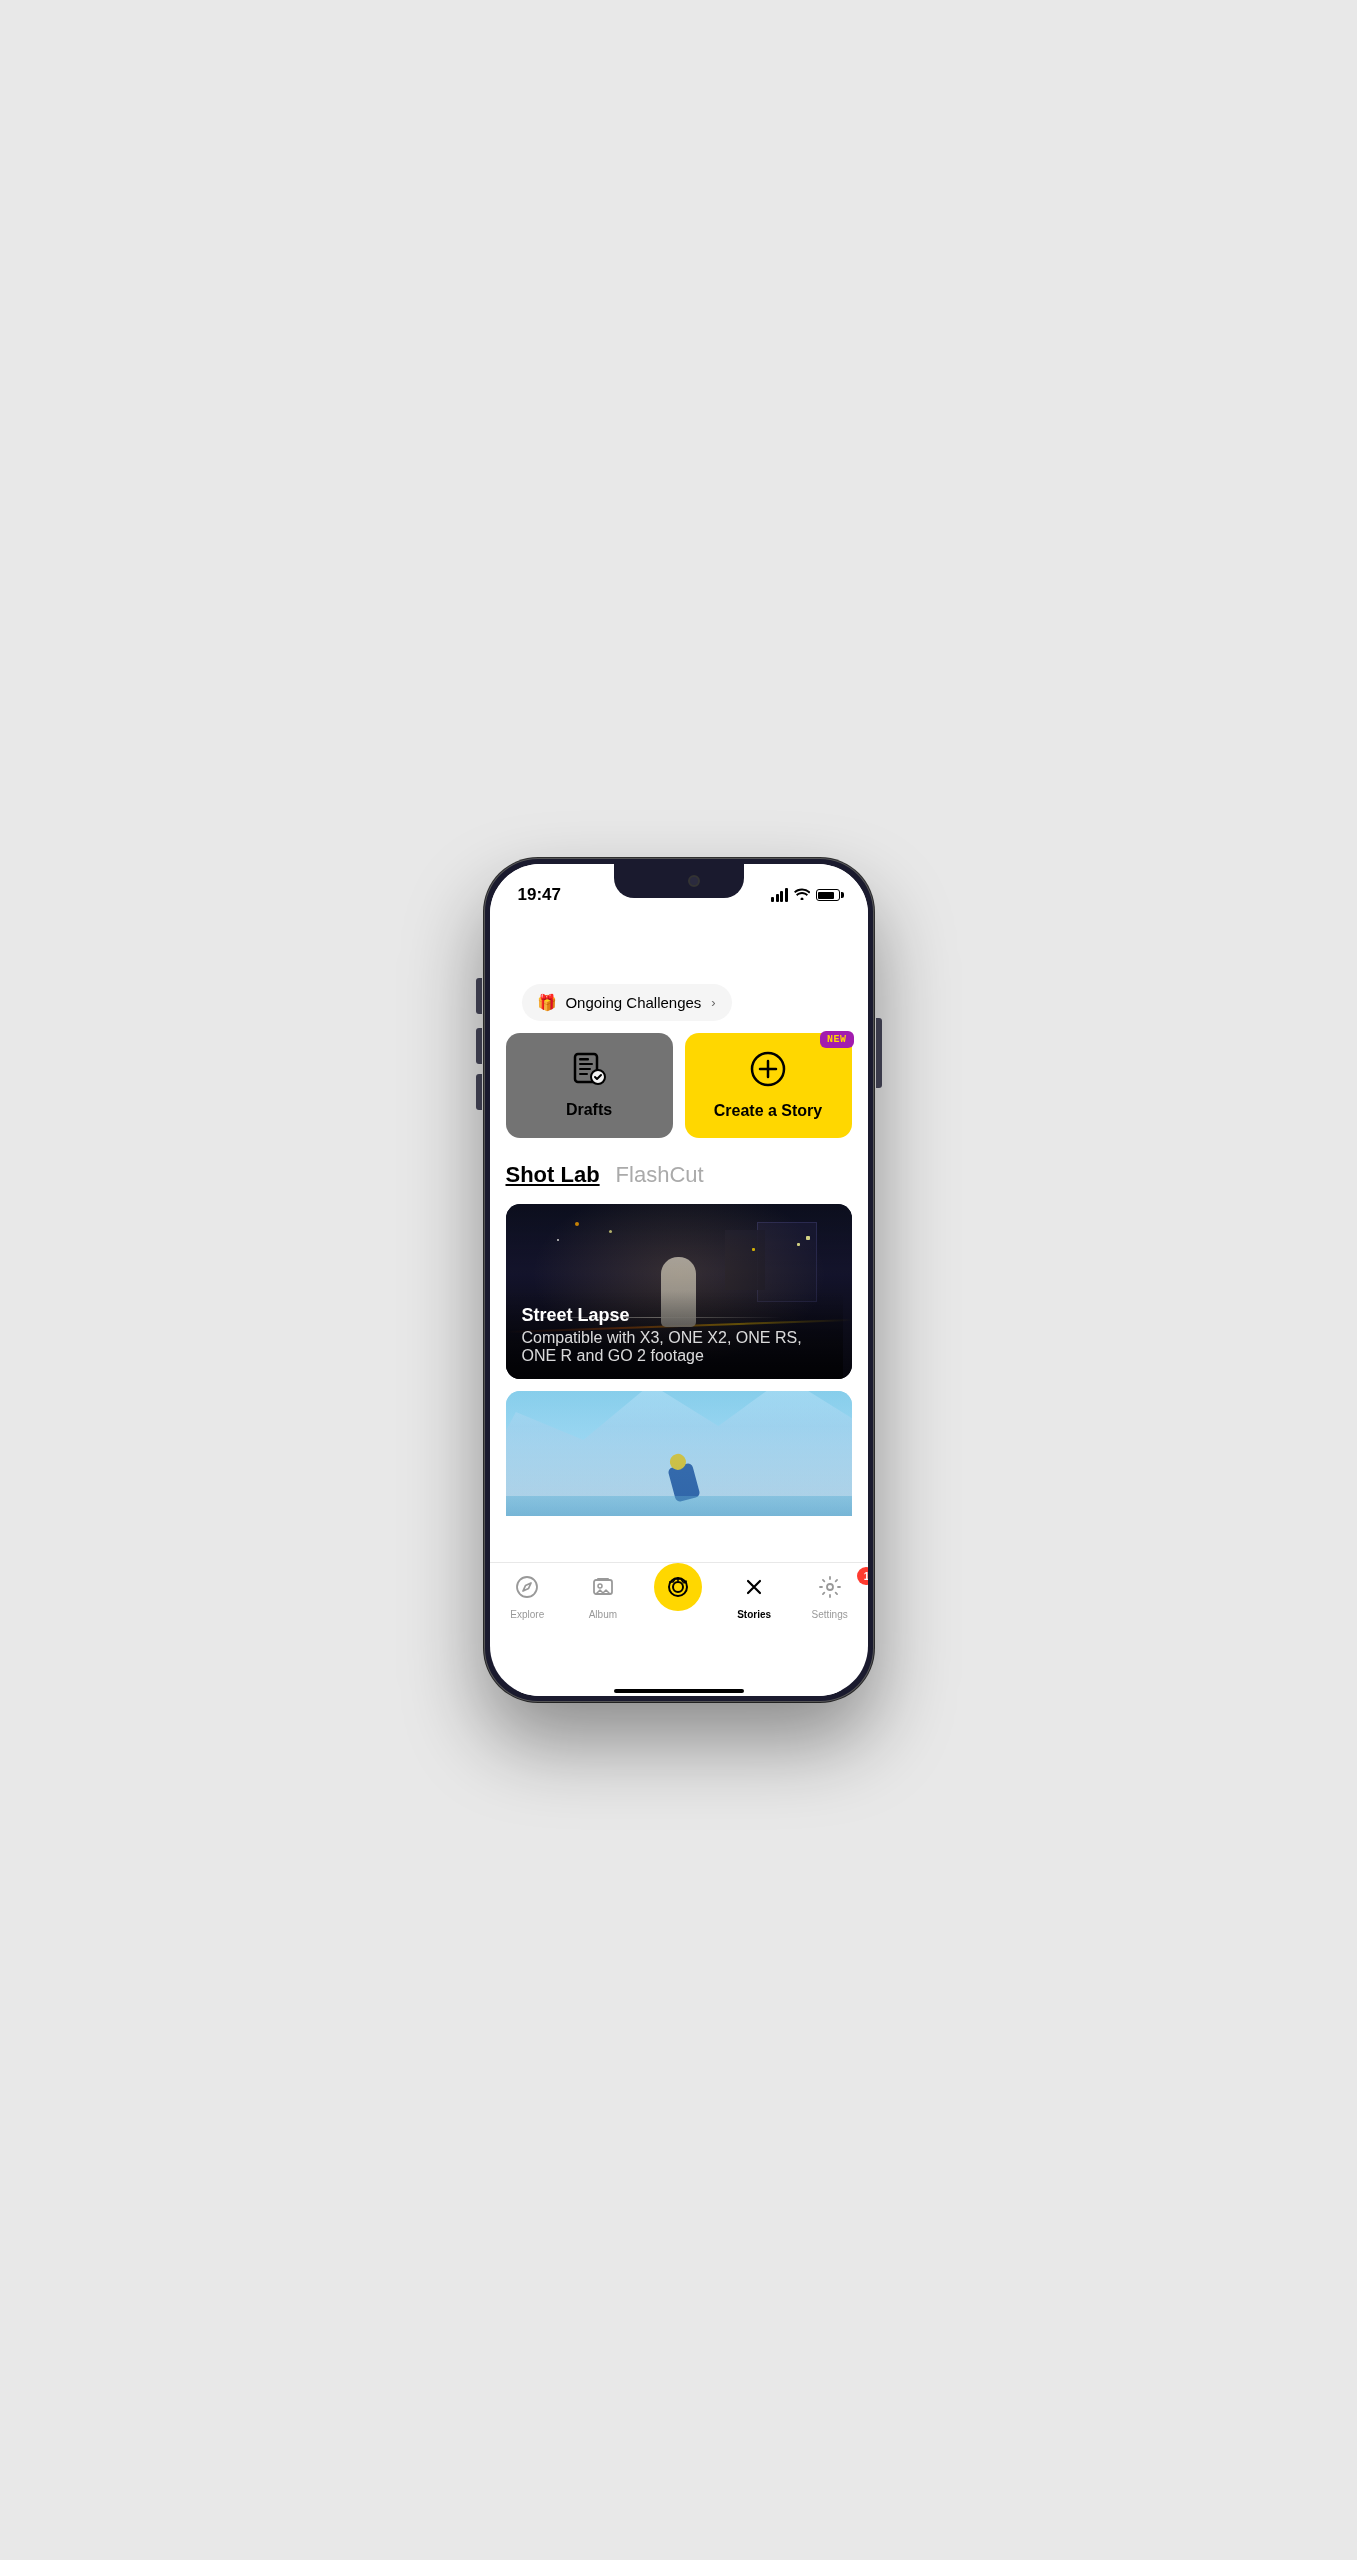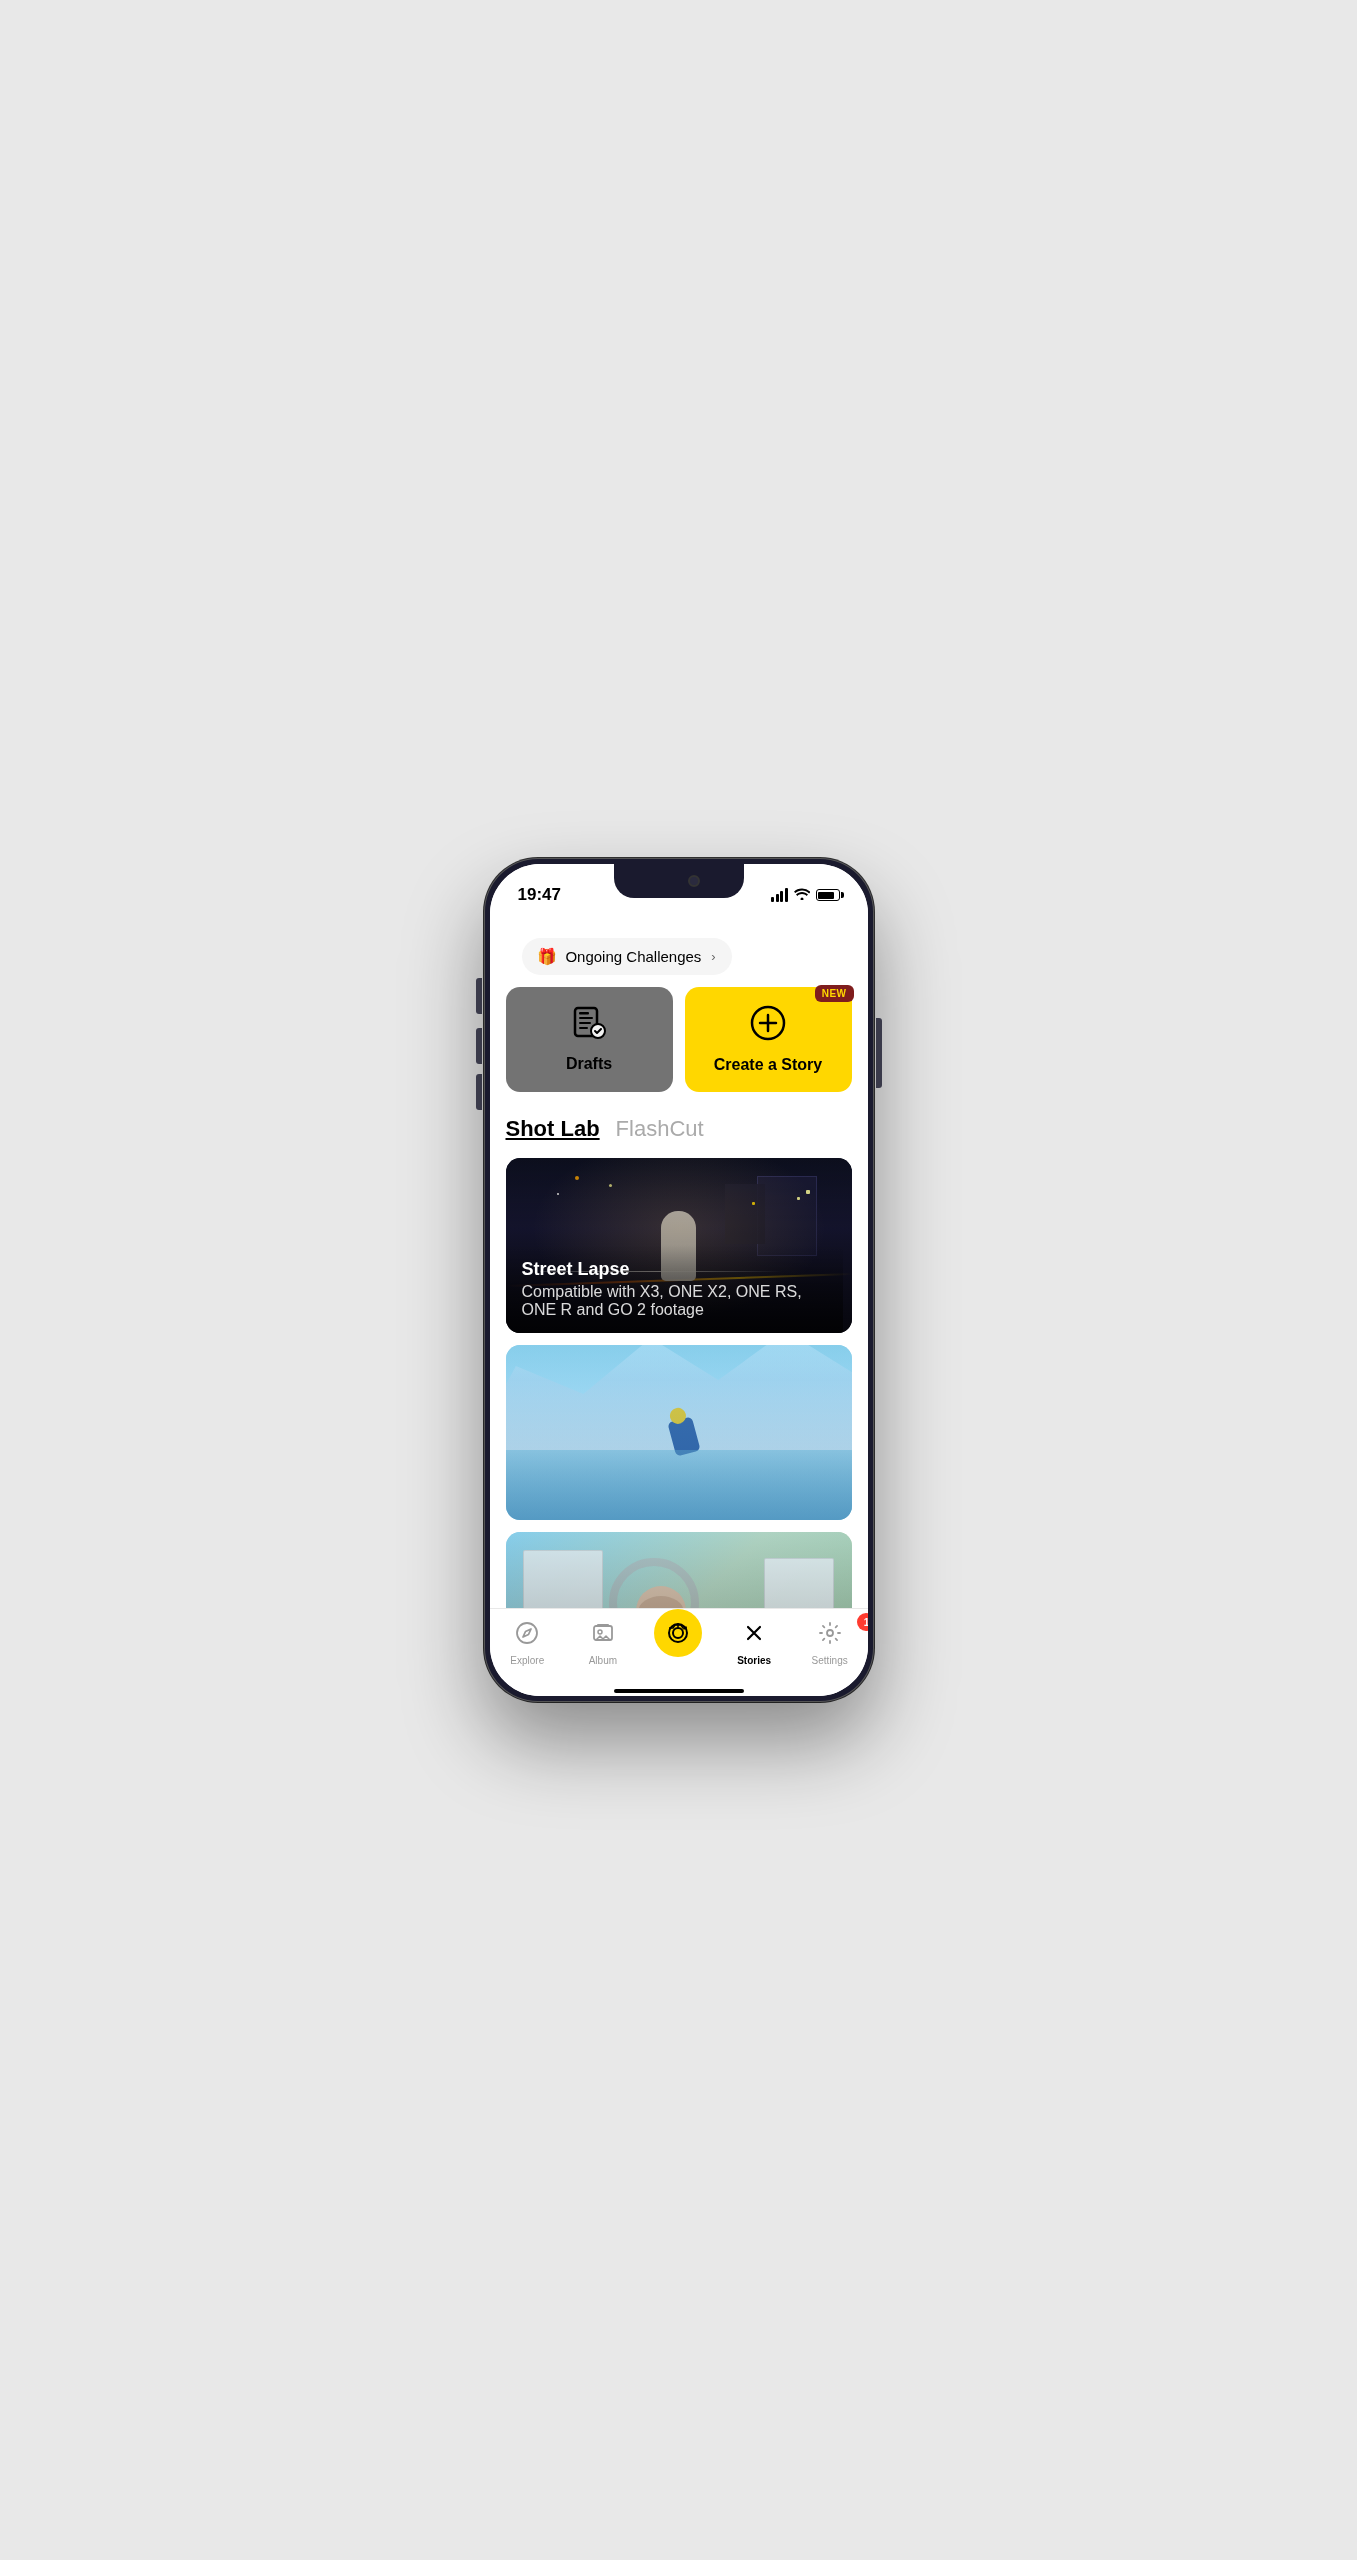--- a/index.html
+++ b/index.html
@@ -22,20 +22,21 @@
     }
     .phone-inner {
       width: 100%;
       height: 100%;
       background: #ffffff;
       border-radius: 50px;
       overflow: hidden;
       position: relative;
       display: flex;
       flex-direction: column;
+      gap: 46px;
     }
     
     .phone-outer::before {
       content: '';
       position: absolute;
       left: -8px;
       top: 120px;
       width: 6px;
       height: 36px;
       background: #3a3a4a;
@@ -165,27 +166,28 @@
       gap: 8px;
       cursor: pointer;
       border: none;
       min-height: 100px;
       position: relative;
     }
     .new-badge {
       position: absolute;
       top: -2px;
       right: -2px;
-      background: #7f1d1d;
+      background: #a21caf;
       color: #FFD700;
       font-size: 10px;
       font-weight: 800;
       padding: 3px 7px;
       border-radius: 6px;
       letter-spacing: 0.5px;
+      font-family: Liberation Mono, monospace;
     }
     .btn-create-icon {
       font-size: 28px;
       color: #000;
     }
     .btn-create-label {
       font-size: 16px;
       font-weight: 700;
       color: #000;
     }

